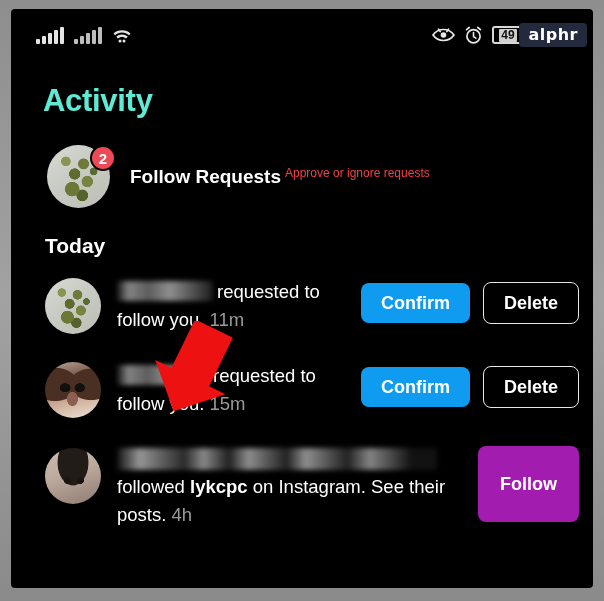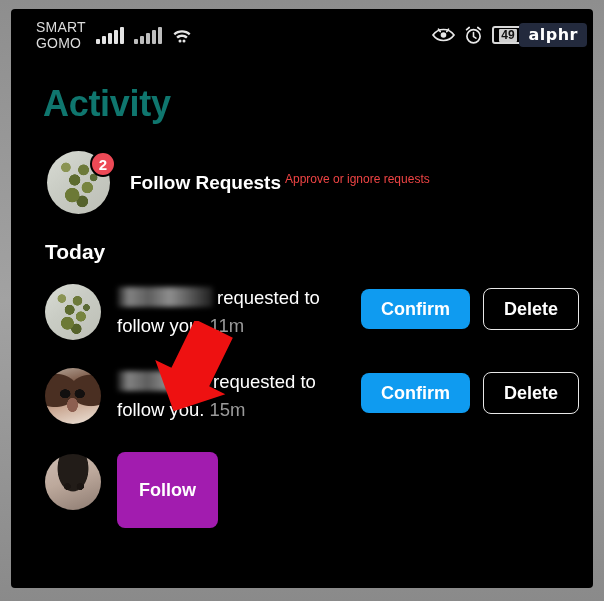--- a/index.html
+++ b/index.html
@@ -83,22 +83,22 @@
     background:#cfcfcf; color:#111; padding:0 2px; border-radius:1px;
     line-height: 13px;
   }
   .battery .tip {
     width: 3px; height: 8px; background: #d8d8d8; margin-left: 1px; border-radius: 0 1px 1px 0;
   }
   #clock { font-size: 21px; color: #ffffff; letter-spacing: .3px; }
 
   
   #page-title {
-    color: #0f766e;
-    font-size: 36px;
+    color: #5eead4;
+    font-size: 31px;
     font-weight: 700;
     padding: 22px 0 0 32px;
     letter-spacing: -0.3px;
   }
 
   
   #follow-requests {
     display: flex; align-items: center;
     padding: 26px 0 0 36px;
     gap: 20px;
@@ -237,24 +237,20 @@
 </head>
 <body>
 
 <div id="frame">
   <div id="screen">
 
     <div id="watermark">alphr</div>
 
     <div id="statusbar">
       <div id="status-left">
-        <div class="carrier">
-          <div>SMART</div>
-          <div>GOMO</div>
-        </div>
         <span class="bars">
           <i></i>
             <i></i>
             <i></i>
             <i></i>
             <i></i>
         </span>
         <span class="bars dim">
           <i></i>
             <i></i>
@@ -341,20 +337,27 @@
       <div class="row-actions">
         <button class="btn btn-primary">Confirm</button>
         <button class="btn btn-outline">Delete</button>
       </div>
     </div>
 
     <div class="row" style="padding-top:28px;">
       <div class="avatar av-person">
           <div class="img"></div>
         </div>
+      <div class="row-body">
+        <span class="blur-long"></span>
+        <div class="line">
+          <span>followed </span><b>lykcpc</b><span> on Instagram. See their posts.</span>
+          <span class="time">4h</span>
+        </div>
+      </div>
       <div class="row-actions" style="padding-top:0;">
         <button class="btn btn-follow">Follow</button>
       </div>
     </div>
 
     <div id="red-arrow">
       <svg width="86" height="96" viewBox="0 0 86 96">
         <g transform="rotate(26 43 48)">
           <path d="M48 2 L66 2 L66 56 L84 56 L45 94 L6 56 L24 56 L24 2 Z" fill="#ee1111"></path>
         </g>

